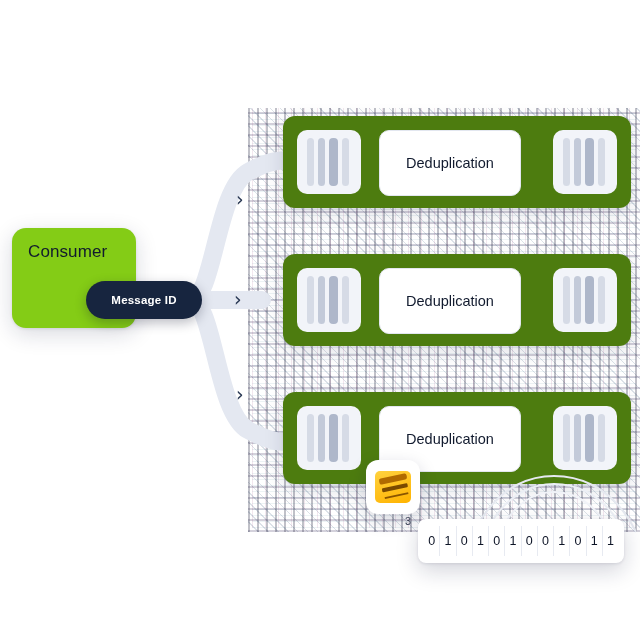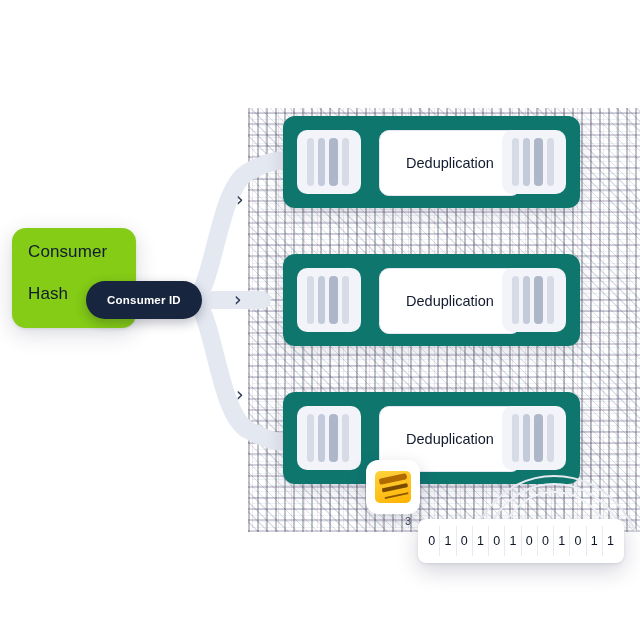--- a/index.html
+++ b/index.html
@@ -114,23 +114,23 @@
     color: #2b3a55;
     font-size: 19px;
     line-height: 1;
     font-family: "DejaVu Sans", sans-serif;
   }
 
   
   .row {
     position: absolute;
     left: 283px;
-    width: 297px;
+    width: 348px;
     height: 92px;
-    background: #0f766e;
+    background: #4d7c0f;
     border-radius: 12px;
     box-shadow: 0 6px 20px rgba(18,22,60,0.13), 0 1px 3px rgba(18,22,60,0.08);
   }
   .row .bars {
     position: absolute;
     top: 14px;
     width: 64px;
     height: 64px;
     border-radius: 10px;
     background: #f2f4f9;
@@ -254,24 +254,23 @@
   <div class="noise-mask-white" style="left:248px;top:92px;width:392px;height:16px;"></div>
 
   <svg id="links" viewBox="0 0 640 636">
     <path d="M190 300 C 214 300, 216 190, 248 172 C 268 161, 278 160, 292 160" stroke="#e4e8f1" stroke-width="18" fill="none" stroke-linecap="round"></path>
     <path d="M190 300 C 220 300, 236 300, 262 300" stroke="#e4e8f1" stroke-width="18" fill="none" stroke-linecap="round"></path>
     <path d="M190 300 C 214 300, 216 412, 248 430 C 268 441, 278 442, 292 442" stroke="#e4e8f1" stroke-width="18" fill="none" stroke-linecap="round"></path>
   </svg>
 
   <div class="consumer-card">
     <div class="consumer-title">Consumer</div>
-    <div class="consumer-sub">Hash</div>
-  </div>
-
-  <div class="pill-msgid">Consumer ID</div>
+  </div>
+
+  <div class="pill-msgid">Message ID</div>
 
   <div class="chev" style="left:236px;top:190px;">›</div>
   <div class="chev" style="left:234px;top:290px;">›</div>
   <div class="chev" style="left:236px;top:385px;">›</div>
 
   <div class="row" style="top:116px;">
     <div class="bars left">
       <i class="s1"></i>
         <i class="s2"></i>
         <i class="s3"></i>

